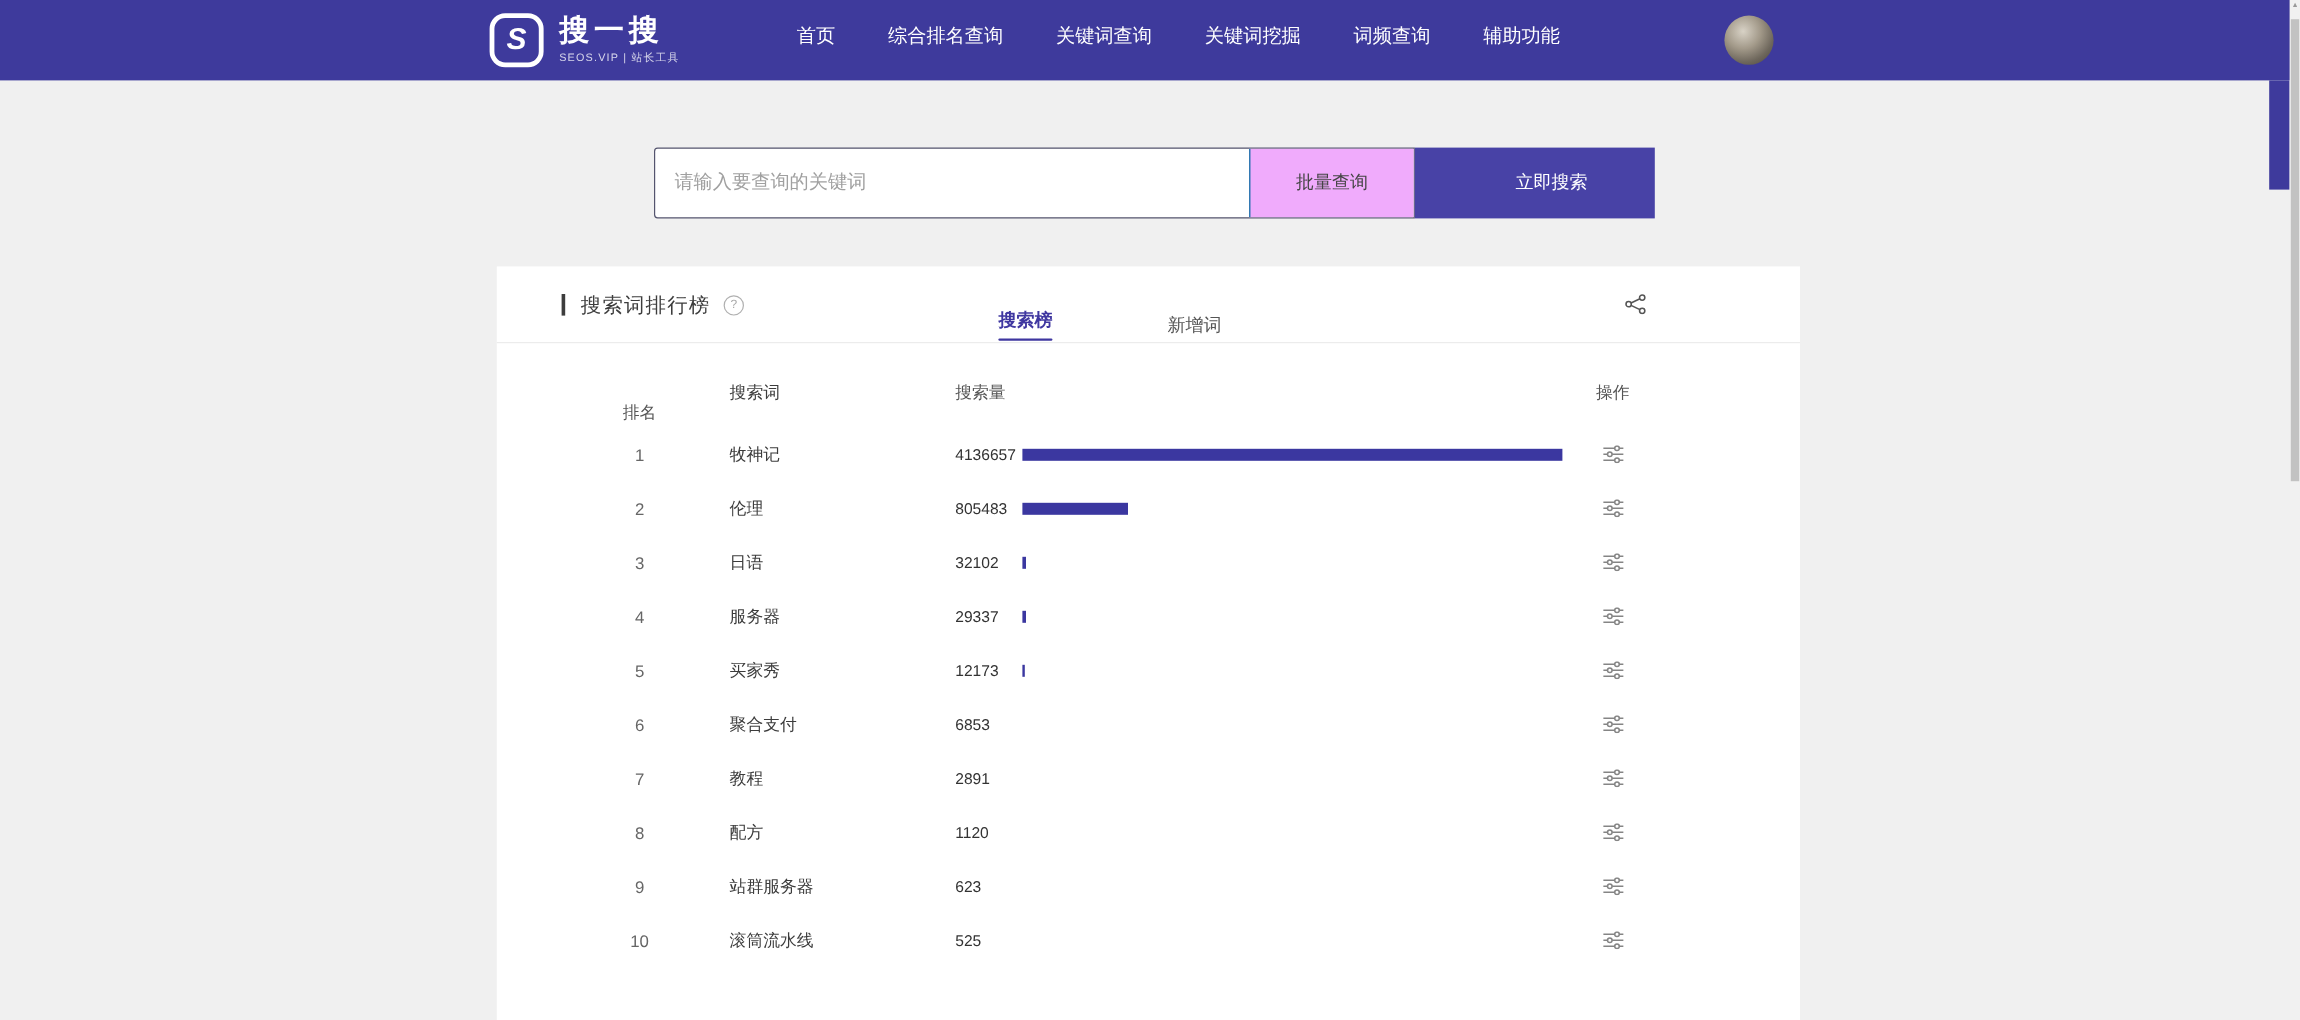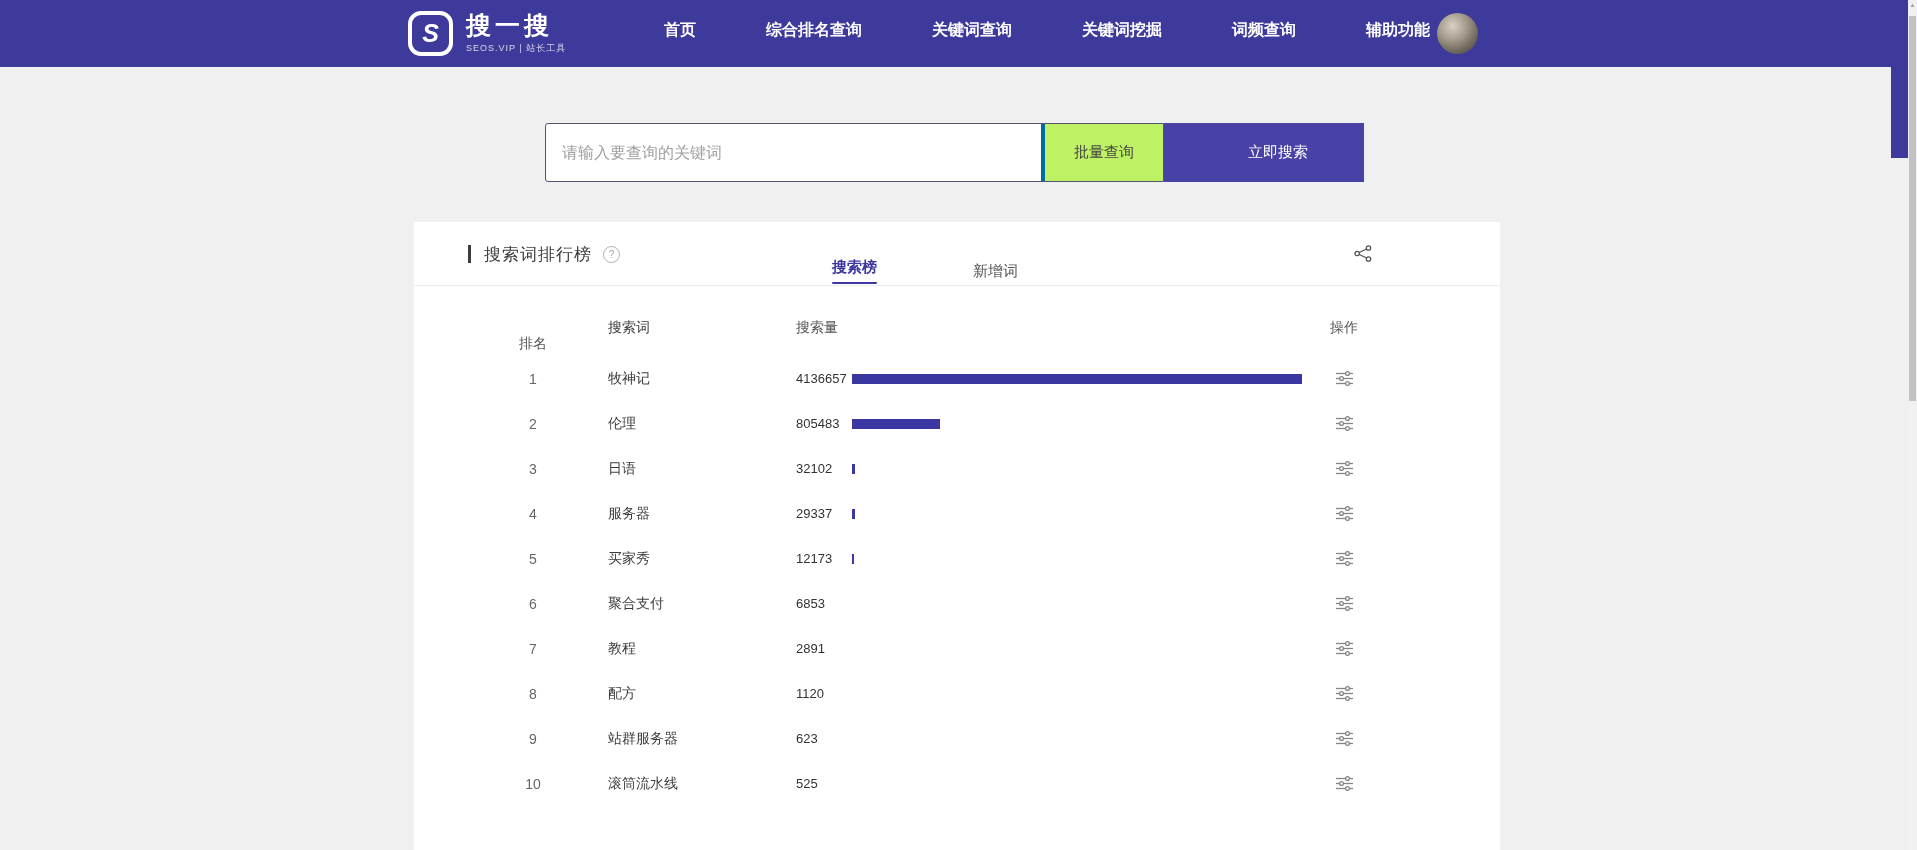--- a/index.html
+++ b/index.html
@@ -11,33 +11,33 @@
   }
   
   .navbar { position:absolute; left:0; top:0; width:1917px; height:67px; background:#3e3a9c; }
   .brand { position:absolute; left:408px; top:10px; height:47px; display:flex; align-items:center; cursor:pointer; }
   .logo-icon { width:45px; height:45px; border:4px solid #fff; border-radius:13px;
     display:flex; align-items:center; justify-content:center;
     color:#fff; font-size:25px; font-weight:bold; font-style:italic; }
   .brand-text { margin-left:13px; color:#fff; }
   .brand-name { font-size:25px; font-weight:bold; letter-spacing:4px; line-height:27px; }
   .brand-tagline { font-size:9px; color:rgba(255,255,255,.78); letter-spacing:1px; margin-top:3px; }
-  .nav-menu { position:absolute; left:664px; top:0; height:60px; display:flex; gap:70px; align-items:center;font-weight:bold; }
+  .nav-menu { position:absolute; left:664px; top:0; height:60px; display:flex; gap:44px; align-items:center; }
   .nav-item { color:#fff; font-size:16px; white-space:nowrap; cursor:pointer; }
   .avatar { position:absolute; left:1437px; top:13px; width:41px; height:41px; border-radius:50%;
     background: radial-gradient(circle at 38% 32%, #d8d2c6 0%, #a39a8a 38%, #6e675c 68%, #474138 100%);
     cursor:pointer; }
   
   .search-bar { position:absolute; left:545px; top:123px; height:59px; display:flex; }
   .search-box { display:flex; height:59px; border:1px solid #54546e; border-radius:3px 0 0 3px; background:#fff; }
   .search-input { width:495px; height:57px; border:none; outline:none; padding:0 16px;
     font-size:16px; color:#333; background:transparent; font-family:inherit; }
   .search-input::placeholder { color:#a0a0a0; }
-  .batch-btn { width:122px; background:#bef264; color:#444; font-size:15px;
-    display:flex; align-items:center; justify-content:center; cursor:pointer; border-left:4px solid #0369a1; }
+  .batch-btn { width:137px; background:#f0abfc; color:#444; font-size:15px;
+    display:flex; align-items:center; justify-content:center; cursor:pointer; border-left:1px solid #0369a1; }
   .submit-btn { width:200px; height:59px; background:#4842a6; color:#fff; font-size:15px;
     display:flex; align-items:center; justify-content:center; cursor:pointer; border:none;padding-left:28px; }
   
   .card { position:absolute; left:414px; top:222px; width:1086px; height:780px; background:#fff; }
   .card-header { position:relative; height:64px; border-bottom:1px solid #ececec; }
   .title-wrap { position:absolute; left:54px; top:0; height:64px; display:flex; align-items:center; }
   .title-accent { width:3px; height:18px; background:#3d3d3d; margin-right:13px; }
   .card-title { font-size:17px; color:#3d3d3d; letter-spacing:1px; }
   .help-icon { width:17px; height:17px; border:1px solid #b0b0b0; border-radius:50%;
     color:#a8a8a8; font-size:10px; display:flex; align-items:center; justify-content:center;

